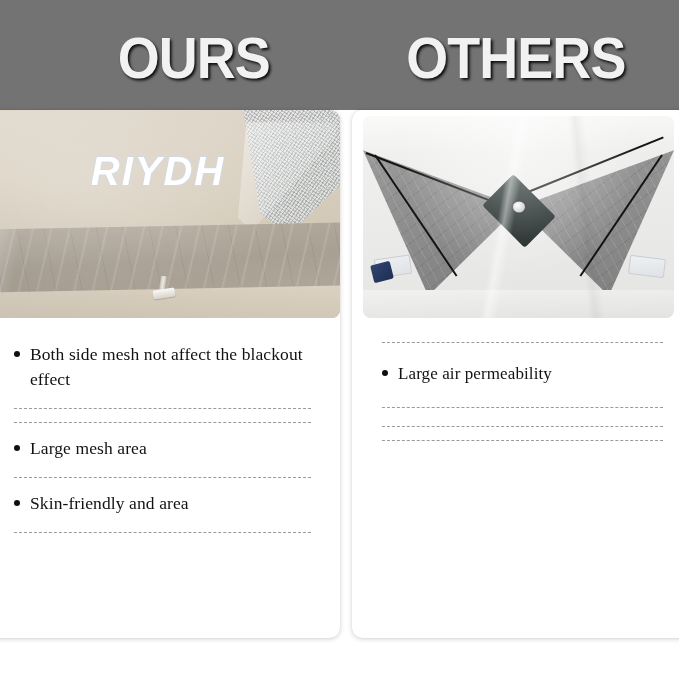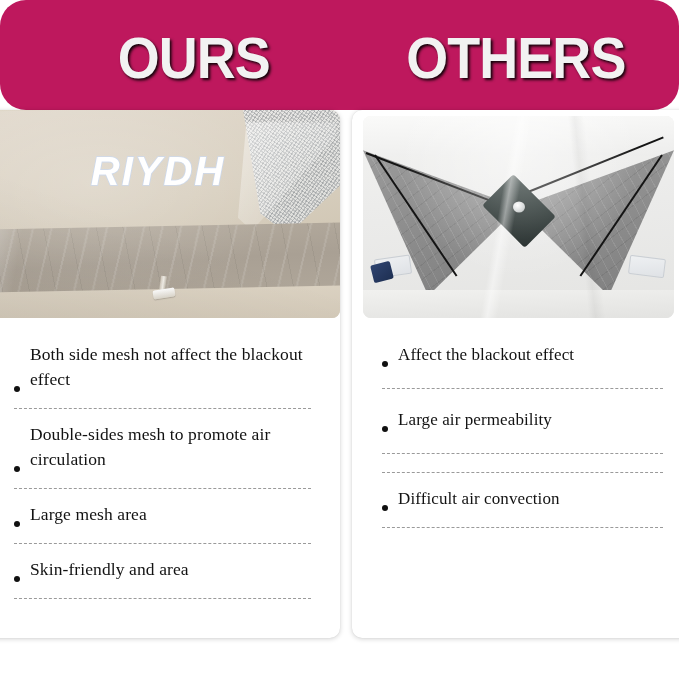--- a/index.html
+++ b/index.html
@@ -15,24 +15,23 @@
     position: relative;
   }
 
   
   .header-bar {
     position: absolute;
     left: 0;
     top: 0;
     width: 679px;
     height: 110px;
-    background: #be185d;
+    background: #737373;
     display: flex;
     align-items: center;
-    border-radius: 26px;
   }
   .header-title {
     position: absolute;
     font-family: "Liberation Sans", sans-serif;
     font-weight: bold;
     font-size: 58px;
     line-height: 58px;
     color: #f2f2f2;
     letter-spacing: -1px;
     transform: scaleX(0.93);
@@ -282,21 +281,21 @@
   .feature-list {
     list-style: none;
     margin: 0;
     padding: 0;
   }
   .card.left  .feature-list { margin: 24px 22px 0 26px; }
   .card.right .feature-list { margin: 24px 26px 0 30px; }
 
   .feature-item {
     display: flex;
-    align-items: flex-end;
+    align-items: flex-start;
     gap: 10px;
   }
   .card.left .feature-item  { padding: 0 0 3px 0; }
   .card.right .feature-item { padding: 0 0 3px 0; }
 
   .bullet {
     flex: 0 0 auto;
     width: 6px;
     height: 6px;
     border-radius: 50%;
@@ -351,24 +350,20 @@
         </svg>
       </div>
     </div>
 
     <ul class="feature-list">
       <li class="feature-item">
         <span class="bullet"></span>
         <span class="feature-text">Both side mesh not affect the blackout effect</span>
       </li>
       <hr class="separator">
-      <li class="feature-item">
-        <span class="bullet"></span>
-        <span class="feature-text">Double-sides mesh to promote air circulation</span>
-      </li>
       <hr class="separator">
       <li class="feature-item">
         <span class="bullet"></span>
         <span class="feature-text">Large mesh area</span>
       </li>
       <hr class="separator">
       <li class="feature-item">
         <span class="bullet"></span>
         <span class="feature-text">Skin-friendly and area</span>
       </li>
@@ -391,32 +386,24 @@
         <div class="others-center-knob"></div>
         <div class="others-pocket left"></div>
         <div class="others-pocket-blue"></div>
         <div class="others-pocket right"></div>
         <div class="others-floor"></div>
         <div class="others-creases"></div>
       </div>
     </div>
 
     <ul class="feature-list">
-      <li class="feature-item">
-        <span class="bullet"></span>
-        <span class="feature-text">Affect the blackout effect</span>
-      </li>
       <hr class="separator">
       <li class="feature-item">
         <span class="bullet"></span>
         <span class="feature-text">Large air permeability</span>
       </li>
       <hr class="separator">
       <hr class="separator tight">
-      <li class="feature-item">
-        <span class="bullet"></span>
-        <span class="feature-text">Difficult air convection</span>
-      </li>
       <hr class="separator tight">
     </ul>
   </div>
 
 </div>
 
 </body></html>

